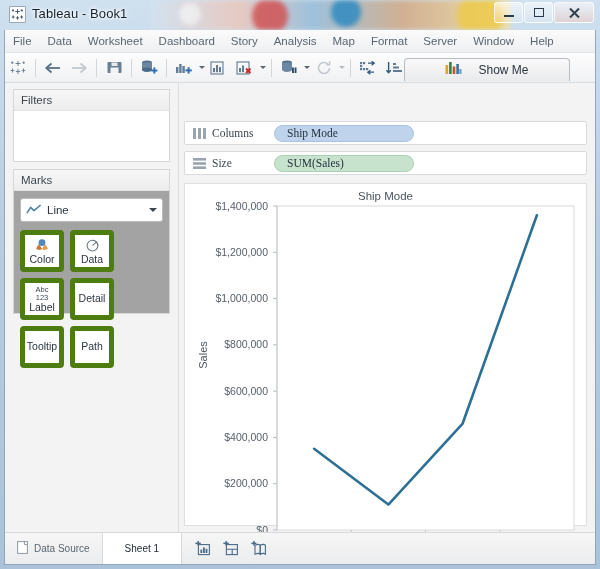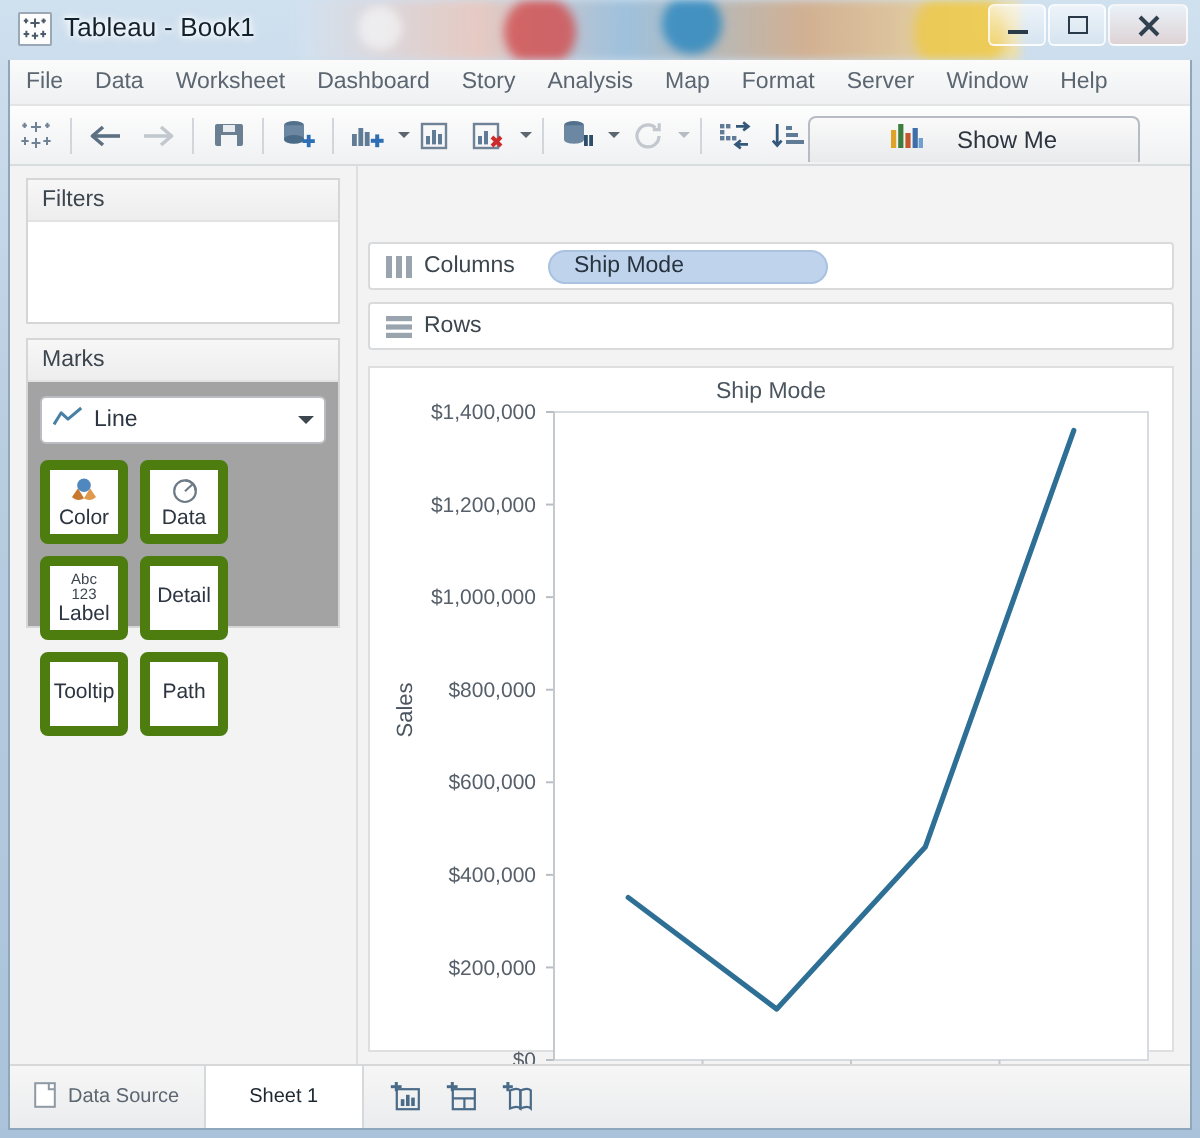--- a/index.html
+++ b/index.html
@@ -137,21 +137,21 @@
   }
   .mark-btn .mi{height:17px;display:flex;align-items:center;justify-content:center;}
   .mark-btn .mt{font-size:10.5px;color:#2c3540;line-height:1.05;}
   .mark-btn.no-icon{justify-content:center;}
 
   
   .rightpane{position:absolute;left:174px;top:53px;right:0;bottom:32px;background:#f3f3f3;}
   .shelf{
     position:absolute;left:5px;right:8px;height:24px;
     background:#fff;border:1px solid #d8dadc;border-radius:2px;
-    display:flex;align-items:center;box-sizing:border-box;
+    display:flex;align-items:center;box-sizing:border-box;font-family:Liberation Serif, serif;
   }
   #shelf-columns{top:38px;}
   #shelf-rows{top:68px;}
   .shelf-icon{width:16px;margin:0 5px 0 6px;display:flex;align-items:center;justify-content:center;}
   .shelf-name{font-size:11.5px;color:#3c464f;width:62px;}
   .pill{
     height:17px;border-radius:9px;display:flex;align-items:center;
     padding:0 12px;font-size:11.5px;color:#27333f;box-sizing:border-box;min-width:140px;
   }
   .pill.dim{background:#bfd4ec;border:1px solid #a8c2e0;}
@@ -449,21 +449,22 @@
       <div class="shelf" id="shelf-rows">
         <span class="shelf-icon">
           <svg width="13" height="11" viewBox="0 0 13 11">
               <g fill="#9aa4ae">
                 <rect x="0" y="0" width="13" height="2.6"></rect>
                 <rect x="0" y="4.2" width="13" height="2.6"></rect>
                 <rect x="0" y="8.4" width="13" height="2.6"></rect>
               </g>
             </svg>
         </span>
-        <span class="shelf-name">Rows</span>
+        <span class="shelf-name">Size</span>
+        <span class="pill meas">SUM(Sales)</span>
       </div>
 
       <div class="viz">
         <div class="viz-title">Ship Mode</div>
         <div class="ylabel">Sales</div>
         <div class="plot-wrap">
           <svg class="plot-svg" id="chart-svg" width="405" height="418" viewBox="0 0 405 418">
               <rect x="92" y="22" width="297" height="324" fill="#fff" stroke="#d7dade" stroke-width="1"></rect>
               <line x1="88" y1="346" x2="92" y2="346" stroke="#b9bec4" stroke-width="1"></line>
               <text x="83" y="349.6" class="ytick">$0</text>

